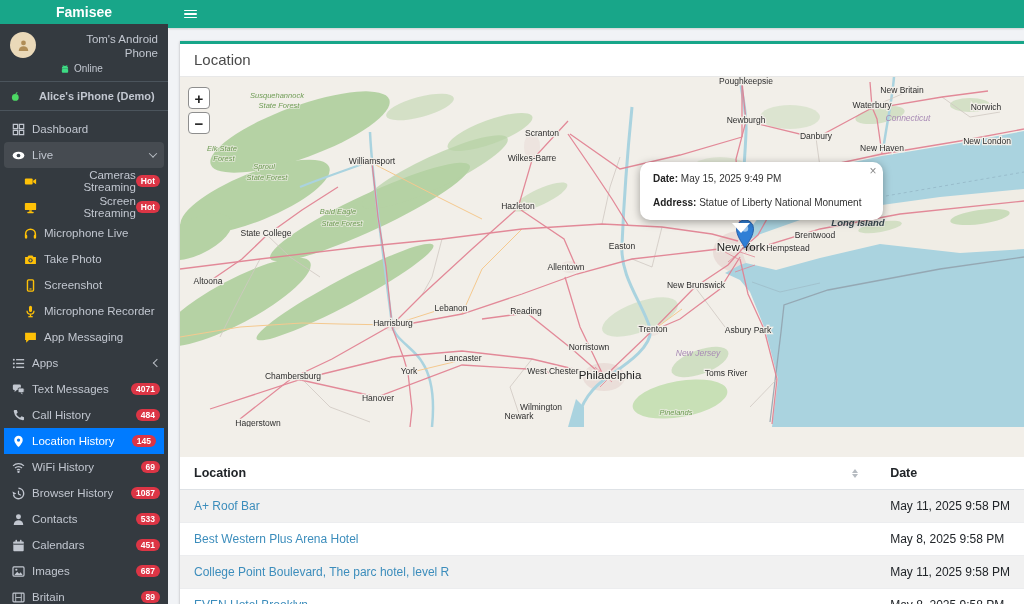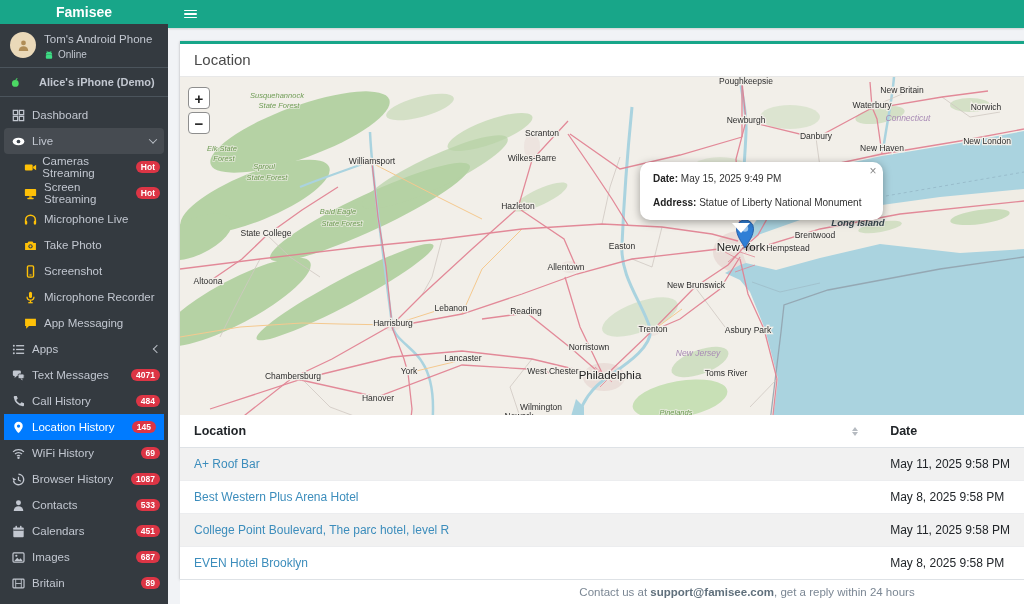--- a/index.html
+++ b/index.html
@@ -1,24 +1,24 @@
 <!DOCTYPE html>
 <html><head>
 <meta charset="utf-8">
 <style>
   * { box-sizing: border-box; margin: 0; padding: 0; }
   html,body { width:1024px; height:604px; overflow:hidden; }
   body { font-family: "Liberation Sans","DejaVu Sans",sans-serif; background:#f1f3f6; }
   #app { position:relative; width:1024px; height:604px; }
 
   
-  .sidebar { position:absolute; left:0; top:0; bottom:0; width:168px; background:#343a40; z-index:30; }
+  .sidebar { position:absolute; left:0; top:0; bottom:0; width:168px; background:#343a40; z-index:30;text-align:right; }
   .brand { height:24px; background:#18a689; color:#fff; font-weight:bold; font-size:14px;
            display:flex; align-items:center; justify-content:center; }
-  .user-panel { display:flex; align-items:flex-start; gap:8px; padding:8px 10px 7px; border-bottom:1px solid #4b545c; }
+  .user-panel { display:flex; align-items:flex-start; gap:24px; padding:8px 10px 7px; border-bottom:1px solid #4b545c; }
   .avatar { width:26px; height:26px; border-radius:50%; background:#ead9b9; display:flex; align-items:center; justify-content:center; color:#b08d57; flex:0 0 26px; }
   .device-name { color:#c2c7d0; font-size:11.5px; line-height:14px; }
   .online-row { display:flex; align-items:center; gap:4px; margin-top:3px; color:#c2c7d0; font-size:10px; }
   .demo-row { display:flex; align-items:center; gap:18px; padding:8px 10px; border-bottom:1px solid #4b545c; color:#c2c7d0; font-size:11px;font-weight:bold; }
   .nav { padding-top:5px; }
   .nav-item { height:26px; display:flex; align-items:center; padding:0 8px 0 12px; color:#c2c7d0; font-size:11.5px; cursor:pointer; }
   .nav-item .icon { width:20px; display:flex; align-items:center; color:#c2c7d0; }
   .nav-item.sub { padding-left:24px; }
   .nav-item.sub .icon { color:#ffc107; }
   .nav-item.expanded { background:rgba(255,255,255,.09); border-radius:4px; margin:0 4px; padding-left:8px; }
@@ -36,21 +36,21 @@
             display:flex; align-items:center; padding-left:16px; box-shadow:0 1px 2px rgba(0,0,0,.15); }
   .hamburger { width:13px; height:9px; display:flex; flex-direction:column; justify-content:space-between; cursor:pointer; }
   .hamburger i { display:block; height:1.8px; background:#fff; border-radius:1px; }
 
   
   .content { position:absolute; left:168px; right:0; top:28px; bottom:0; background:#f1f3f6; }
   .card { margin:13px 0 0 12px; background:#fff; border-top:3px solid #18a689;
           box-shadow:0 0 1px rgba(0,0,0,.15), 0 1px 3px rgba(0,0,0,.2); }
   .card-header { padding:7px 14px 8px; font-size:15px; color:#4a4a4a; border-bottom:1px solid rgba(0,0,0,.09); }
 
-  .map-wrap { position:relative; height:338px; background:#f2efe9; overflow:hidden; }
+  .map-wrap { position:relative; height:380px; background:#f2efe9; overflow:hidden; }
   .map-wrap svg.map { display:block; width:844px; height:350px; }
   .zoomctl { position:absolute; top:10px; left:8px; display:flex; flex-direction:column; gap:3px; z-index:5; }
   .zoombtn { width:22px; height:22px; background:#fff; border:1.5px solid #8e8e8e; border-radius:4px;
              font-size:15px; font-weight:bold; color:#222; display:flex; align-items:center; justify-content:center; cursor:pointer; }
   .popup { position:absolute; left:460px; top:85px; z-index:6; background:#fff; border-radius:10px;
            box-shadow:0 2px 8px rgba(0,0,0,.35); padding:11px 22px 12px 13px; font-size:10px; color:#333; white-space:nowrap; }
   .popup .line { margin-bottom:13px; }
   .popup .line:last-child { margin-bottom:0;margin-top:6px; }
   .popup b { color:#222; }
   .popup-close { position:absolute; top:2px; right:7px; font-size:12px; color:#8a8a8a; cursor:pointer; }

